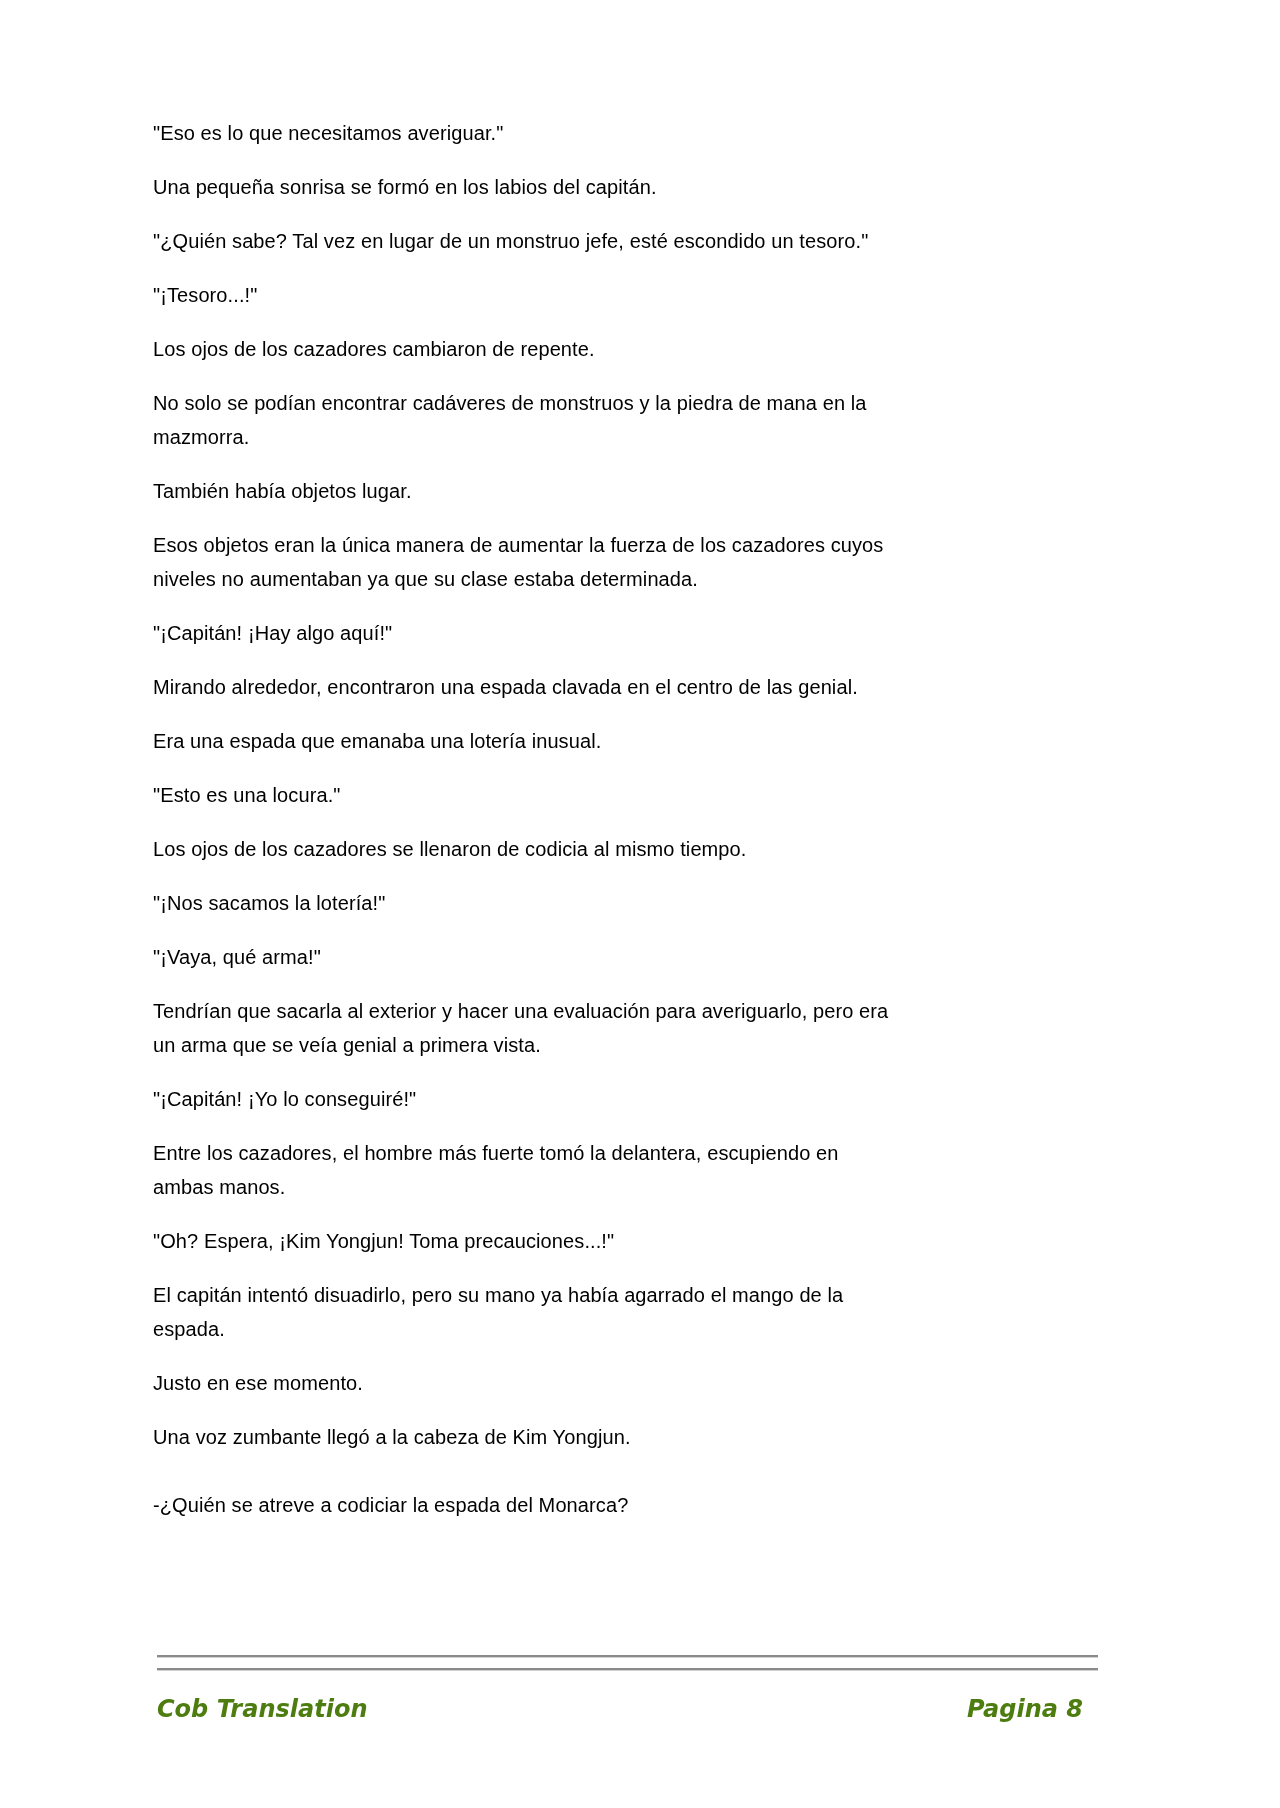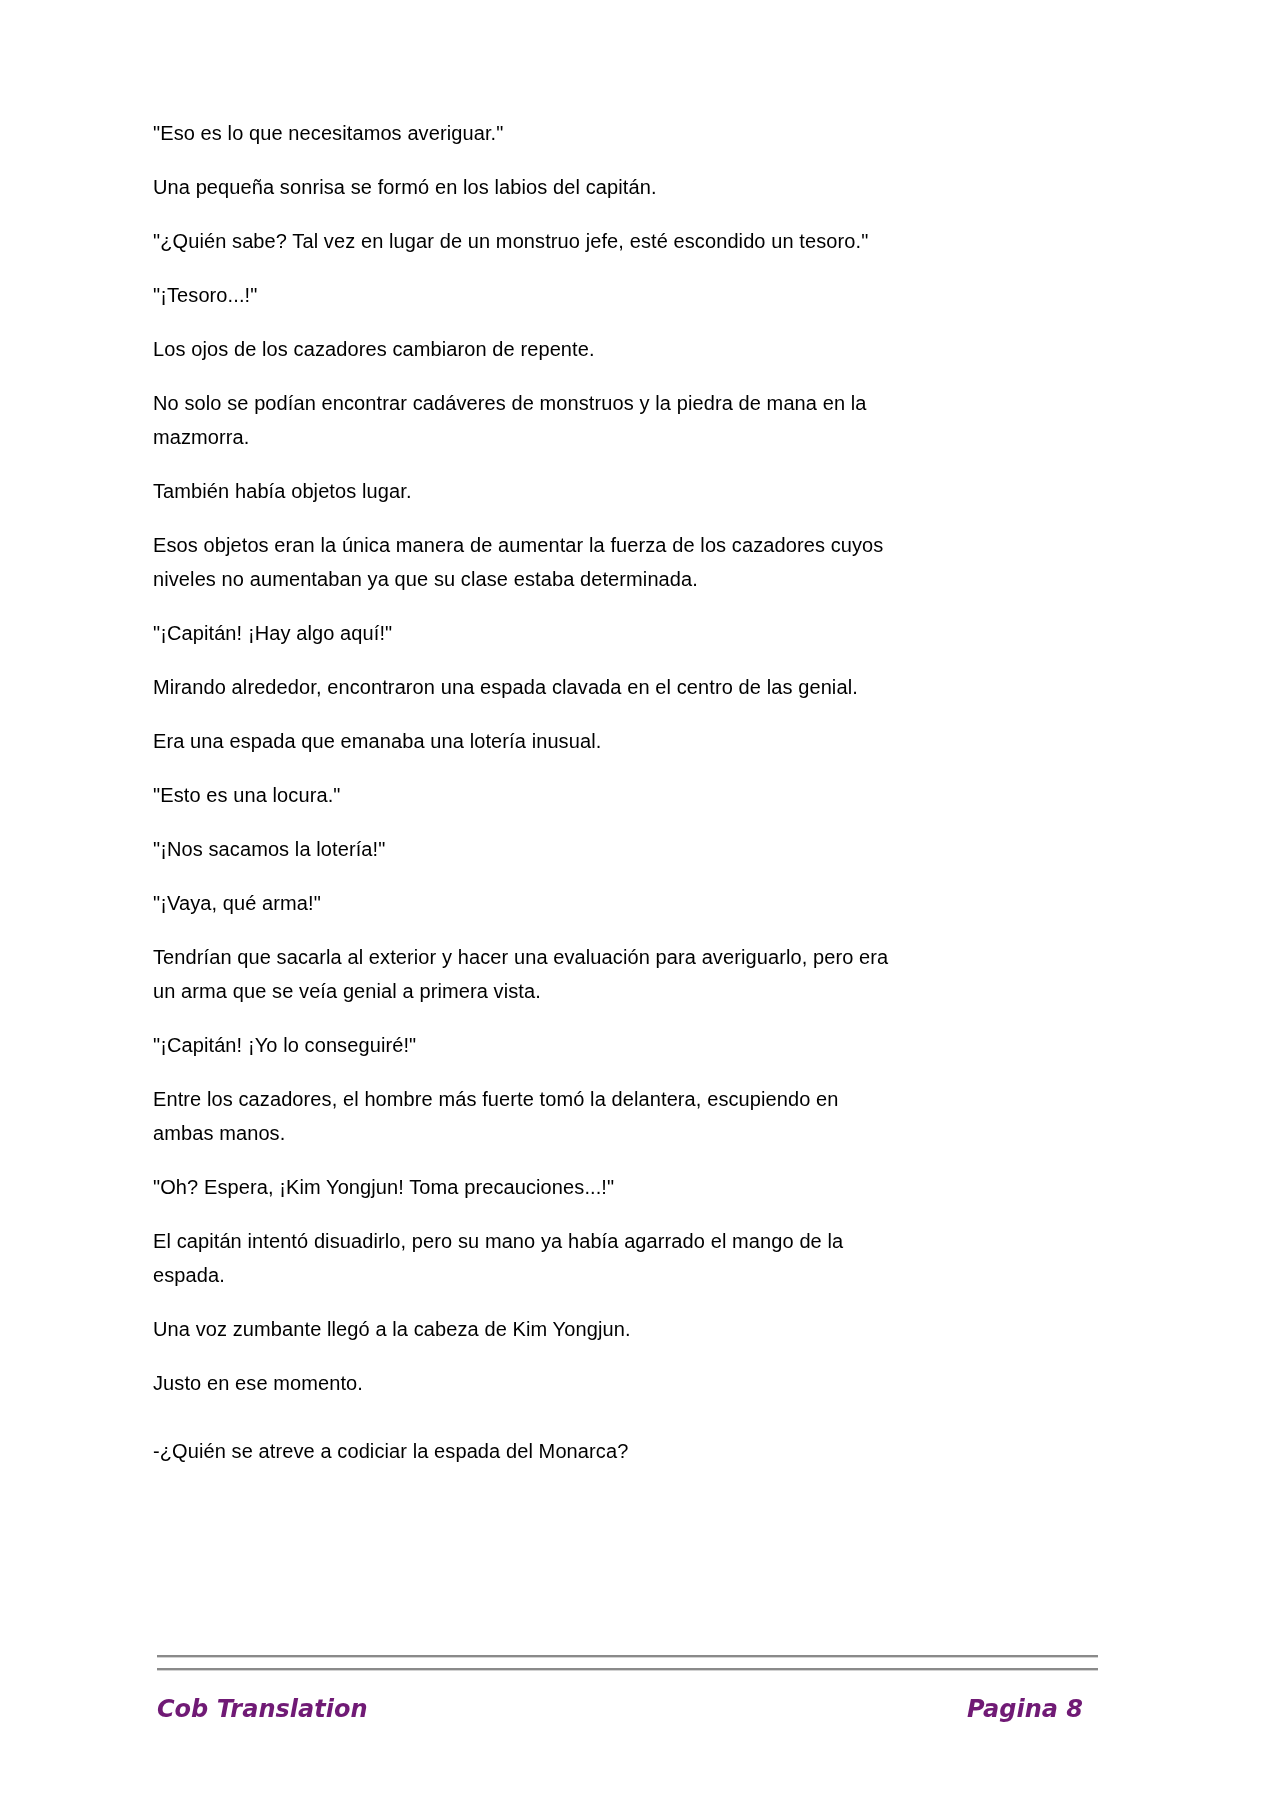--- a/index.html
+++ b/index.html
@@ -58,21 +58,21 @@
     top: 1695px;
     width: 926px;
     display: flex;
     justify-content: space-between;
     align-items: baseline;
     font-family: "DejaVu Sans", sans-serif;
     font-weight: bold;
     font-style: italic;
     font-size: 24px;
     line-height: 28px;
-    color: #701a75;
+    color: #4d7c0f;
   }
 </style>
 </head>
 <body>
 
 <div class="page">
 
   <div class="content">
     <p class="para">"Eso es lo que necesitamos averiguar."</p>
     <p class="para">Una pequeña sonrisa se formó en los labios del capitán.</p>
@@ -81,32 +81,33 @@
     <p class="para">Los ojos de los cazadores cambiaron de repente.</p>
     <p class="para">No solo se podían encontrar cadáveres de monstruos y la piedra de mana en la
 mazmorra.</p>
     <p class="para">También había objetos lugar.</p>
     <p class="para">Esos objetos eran la única manera de aumentar la fuerza de los cazadores cuyos
 niveles no aumentaban ya que su clase estaba determinada.</p>
     <p class="para">"¡Capitán! ¡Hay algo aquí!"</p>
     <p class="para">Mirando alrededor, encontraron una espada clavada en el centro de las genial.</p>
     <p class="para">Era una espada que emanaba una lotería inusual.</p>
     <p class="para">"Esto es una locura."</p>
+    <p class="para">Los ojos de los cazadores se llenaron de codicia al mismo tiempo.</p>
     <p class="para">"¡Nos sacamos la lotería!"</p>
     <p class="para">"¡Vaya, qué arma!"</p>
     <p class="para">Tendrían que sacarla al exterior y hacer una evaluación para averiguarlo, pero era
 un arma que se veía genial a primera vista.</p>
     <p class="para">"¡Capitán! ¡Yo lo conseguiré!"</p>
     <p class="para">Entre los cazadores, el hombre más fuerte tomó la delantera, escupiendo en
 ambas manos.</p>
     <p class="para">"Oh? Espera, ¡Kim Yongjun! Toma precauciones...!"</p>
     <p class="para">El capitán intentó disuadirlo, pero su mano ya había agarrado el mango de la
 espada.</p>
+    <p class="para">Justo en ese momento.</p>
     <p class="para">Una voz zumbante llegó a la cabeza de Kim Yongjun.</p>
-    <p class="para">Justo en ese momento.</p>
     <p class="para monarch">-¿Quién se atreve a codiciar la espada del Monarca?</p>
   </div>
 
   <div class="footer-rules">
     <div class="rule"></div>
     <div class="rule"></div>
   </div>
 
   <div class="footer-text">
     <span>Cob Translation</span>

